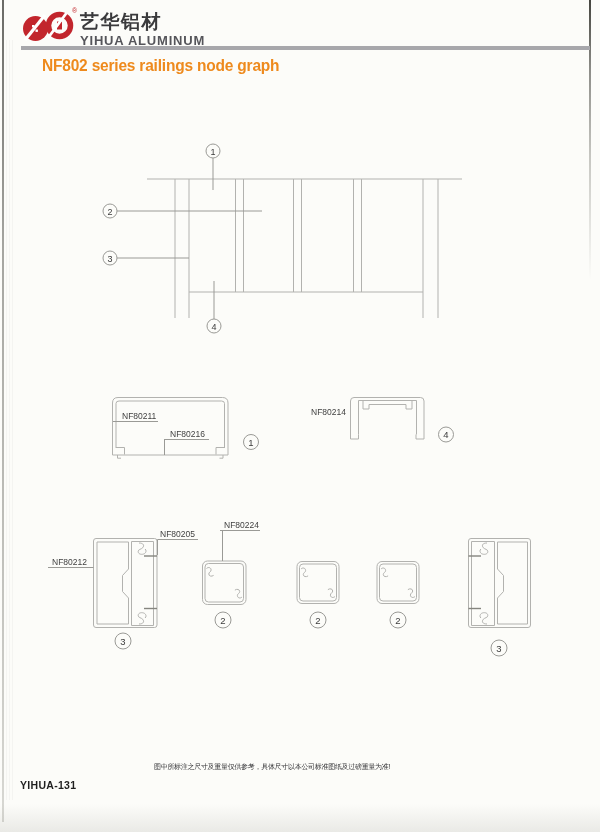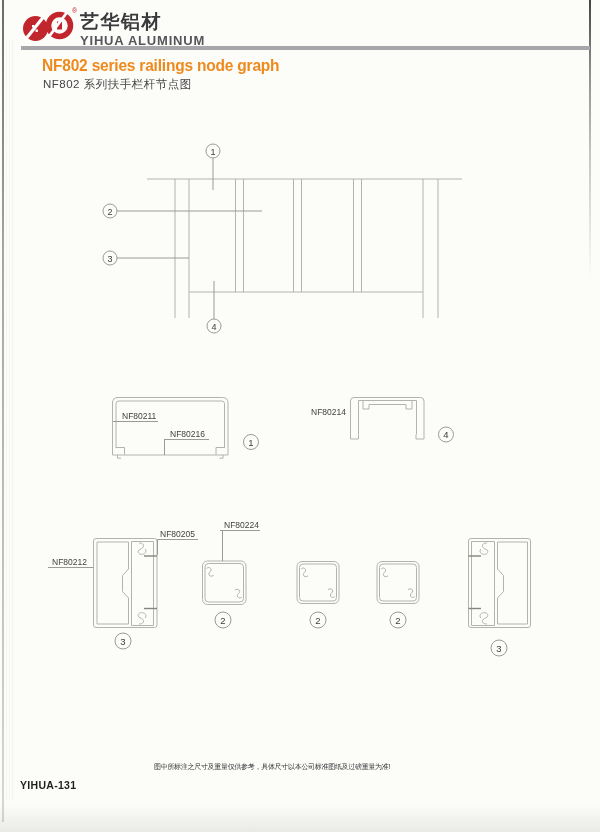--- a/index.html
+++ b/index.html
@@ -54,21 +54,20 @@
     <rect x="11" y="16" width="2.4" height="2.4" fill="#ffffff"></rect>
     <rect x="14.5" y="20.5" width="2.4" height="2.4" fill="#ffffff"></rect>
   </svg>
   <div class="reg-mark">®</div>
   <div class="company">
     <div class="company-zh">艺华铝材</div>
     <div class="company-en">YIHUA ALUMINUM</div>
   </div>
   <div class="divider-bar"></div>
   <div class="title-en">NF802 series railings node graph</div>
-  <div class="title-zh">NF802 系列扶手栏杆节点图</div>
 
   <svg class="drawing" viewBox="0 0 600 832">
 
     <g stroke="#b2b2af" stroke-width="1" fill="none">
       <line x1="147" y1="179" x2="462" y2="179"></line>
       <line x1="175" y1="179" x2="175" y2="318"></line>
       <line x1="189" y1="179" x2="189" y2="318"></line>
       <line x1="235.5" y1="179" x2="235.5" y2="292"></line>
       <line x1="243.5" y1="179" x2="243.5" y2="292"></line>
       <line x1="293.5" y1="179" x2="293.5" y2="292"></line>

